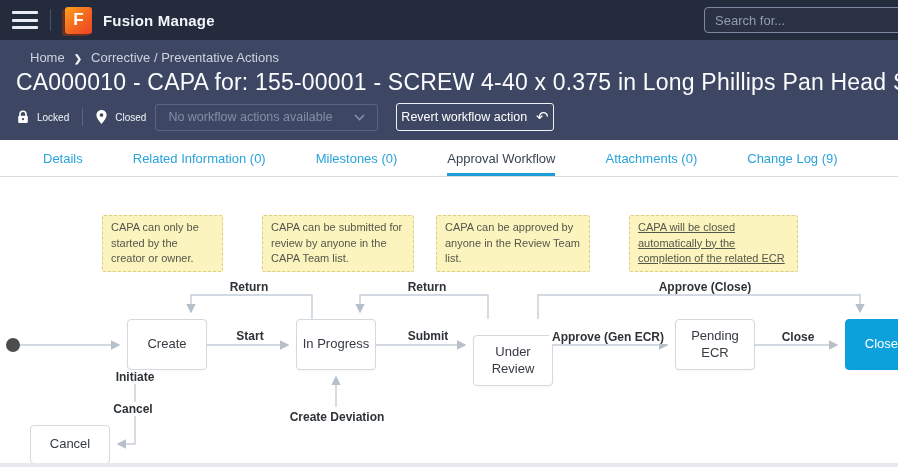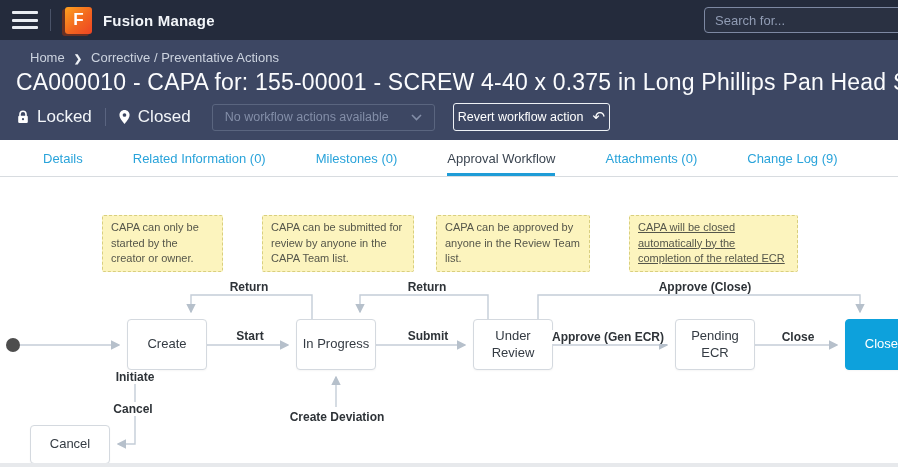--- a/index.html
+++ b/index.html
@@ -21,23 +21,23 @@
 
   
   .header { height:100px; background:#3d4763; color:#fff; }
   .breadcrumb { display:flex; align-items:center; gap:9px; padding:10px 0 0 30px; font-size:13px; color:#ccd3df; }
   .crumb { cursor:pointer; }
   .crumb-sep { color:#eef1f6; font-size:10px; font-weight:bold; transform:translateY(1px); }
   .page-title { padding:4px 16px 0 16px; font-size:23px; font-weight:400; color:#fbfcfe; white-space:nowrap; overflow:hidden; letter-spacing:.2px; }
 
   
   .status-row { display:flex; align-items:center; padding-left:17px; margin-top:7px; }
-  .status-item { display:flex; align-items:center; gap:8px; font-size:17px; color:#f2f5f9; }
+  .status-item { display:flex; align-items:center; gap:8px; font-size:10px; color:#f2f5f9; }
   .status-div { width:1px; height:18px; background:#5a6480; margin:0 13px; }
-  .wf-dropdown { margin-left:21px; height:27px; border:1px solid #5a657f; border-radius:3px; display:flex; align-items:center;
+  .wf-dropdown { margin-left:9px; height:27px; border:1px solid #5a657f; border-radius:3px; display:flex; align-items:center;
                  padding:0 12px; gap:22px; color:#838ea8; font-size:12.5px; cursor:default; }
   .revert-btn { margin-left:18px; height:28px; border:1px solid #eef1f5; border-radius:3px; background:transparent;
                 display:flex; align-items:center; gap:9px; padding:0 4px; color:#fff; font-size:12.5px; cursor:pointer; }
   .undo-glyph { font-size:15px; line-height:1; transform:translateY(-1px); }
 
   
   .tabs { height:37px; background:#fff; border-bottom:1px solid #d8dce0; display:flex; align-items:stretch; padding-left:43px; gap:50px; }
   .tab { display:flex; align-items:center; font-size:13px; color:#29a3da; cursor:pointer; border-bottom:3px solid transparent; padding-top:3px;text-align:center; }
   .tab.active { color:#3b4551; border-bottom-color:#1e9cd7; }
 
@@ -50,21 +50,21 @@
   .note3 { left:436px; top:38px;  width:154px; }
   .note4 { left:629px; top:38px;  width:169px;text-decoration:underline; }
 
   svg.edges { position:absolute; left:0; top:0; }
 
   .node { position:absolute; width:80px; height:51px; background:#fff; border:1px solid #d4d9df; border-radius:4px;
           display:flex; align-items:center; justify-content:center; text-align:center;
           font-size:13px; color:#343b43; line-height:1.25; box-shadow:0 1px 2px rgba(0,0,0,.04); }
   .node-create   { left:127px; top:142px; }
   .node-progress { left:296px; top:142px; }
-  .node-review   { left:473px; top:142px; padding:0 10px; }
+  .node-review   { left:473px; top:158px; padding:0 10px; }
   .node-pending  { left:675px; top:142px; }
   .node-closed   { left:845px; top:142px; background:#0da1dc; border-color:#0da1dc; color:#fff; }
   .node-cancel   { left:30px;  top:248px; height:39px; }
   .start-dot { position:absolute; left:6px; top:161px; width:14px; height:14px; border-radius:50%; background:#4d4d4d; }
 
   .edge-label { position:absolute; transform:translate(-50%,-50%); background:#fff; padding:0 3px;
                 font-size:12px; font-weight:bold; color:#2e3338; white-space:nowrap; }
   .bottom-strip { position:absolute; left:0; bottom:0; width:100%; height:4px; background:#e7e9ec; }
 </style>
 </head>

